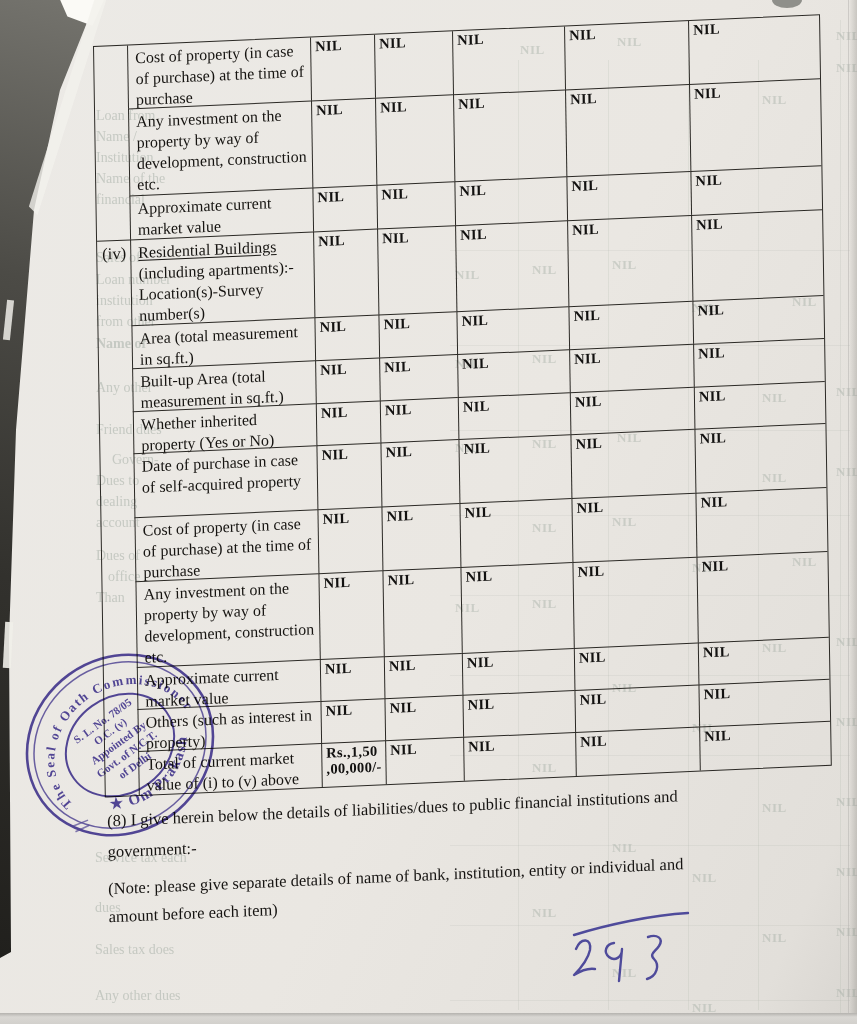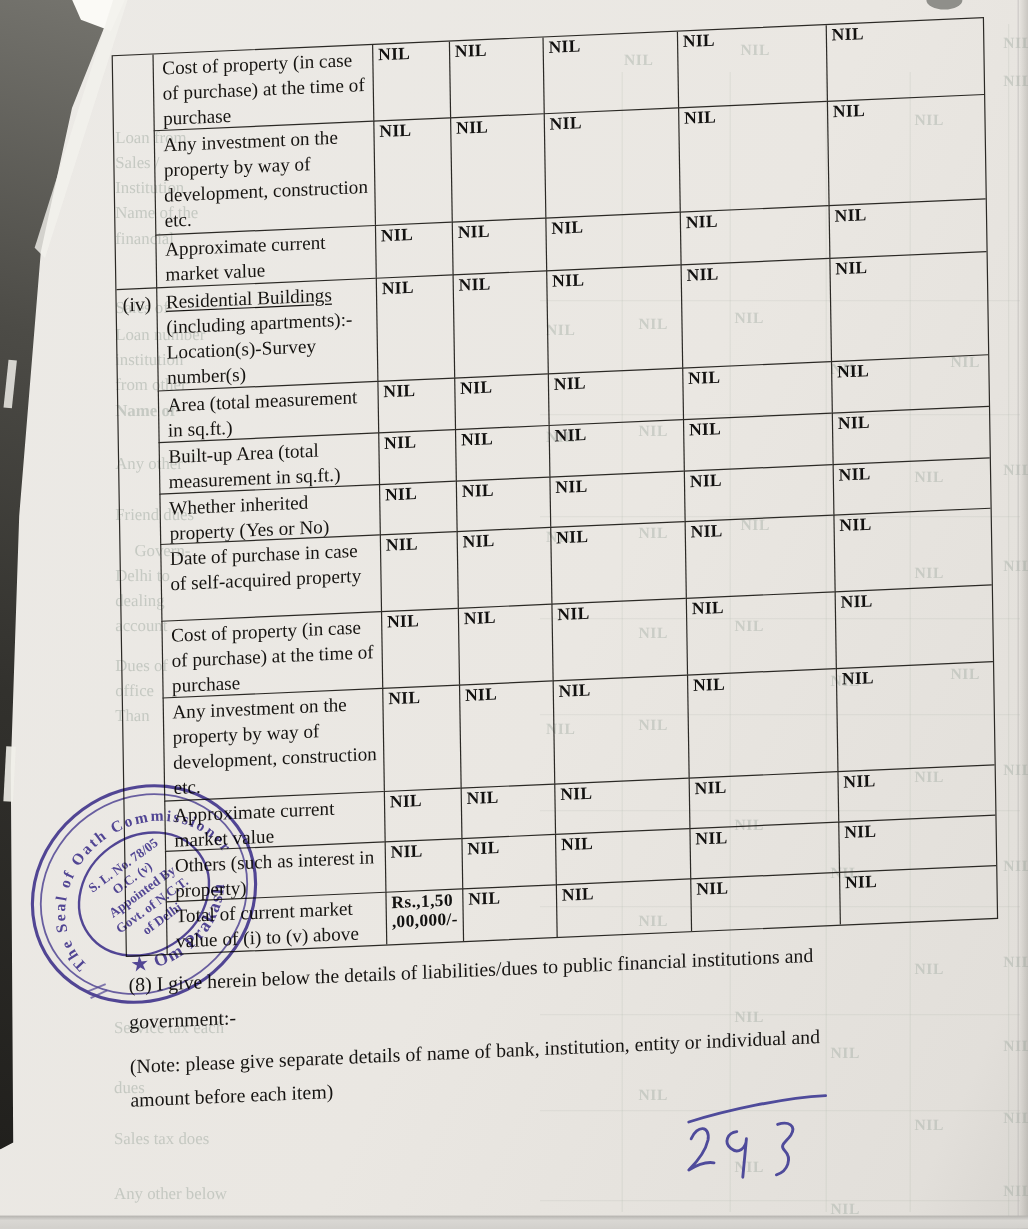--- a/index.html
+++ b/index.html
@@ -59,42 +59,42 @@
       <div class="gline-h" style="left: 450px; top: 345px; width: 400px;"></div>
       <div class="gline-h" style="left: 450px; top: 430px; width: 400px;"></div>
       <div class="gline-h" style="left: 450px; top: 515px; width: 400px;"></div>
       <div class="gline-h" style="left: 450px; top: 595px; width: 400px;"></div>
       <div class="gline-h" style="left: 450px; top: 675px; width: 400px;"></div>
       <div class="gline-h" style="left: 450px; top: 755px; width: 400px;"></div>
       <div class="gline-h" style="left: 450px; top: 845px; width: 400px;"></div>
       <div class="gline-h" style="left: 450px; top: 925px; width: 400px;"></div>
       <div class="gline-h" style="left: 450px; top: 1000px; width: 400px;"></div>
       <span class="gword" style="left: 96px; top: 108px;">Loan from</span>
-      <span class="gword" style="left: 96px; top: 129px;">Sales /</span>
+      <span class="gword" style="left: 96px; top: 129px;">Name /</span>
       <span class="gword" style="left: 96px; top: 150px;">Institution</span>
       <span class="gword" style="left: 96px; top: 171px;">Name of the</span>
       <span class="gword" style="left: 96px; top: 192px;">financial</span>
       <span class="gword" style="left: 96px; top: 250px;">Sales of</span>
       <span class="gword" style="left: 96px; top: 272px;">Loan number</span>
       <span class="gword" style="left: 96px; top: 293px;">institution</span>
       <span class="gword" style="left: 96px; top: 314px;">from other</span>
       <span class="gword" style="left: 96px; top: 336px; font-weight: bold;">Name of</span>
       <span class="gword" style="left: 96px; top: 380px;">Any other</span>
       <span class="gword" style="left: 96px; top: 422px;">Friend dues</span>
       <span class="gword" style="left: 112px; top: 452px;">Govern-</span>
-      <span class="gword" style="left: 96px; top: 473px;">Delhi to</span>
+      <span class="gword" style="left: 96px; top: 473px;">Dues to</span>
       <span class="gword" style="left: 96px; top: 494px;">dealing</span>
       <span class="gword" style="left: 96px; top: 515px;">account</span>
       <span class="gword" style="left: 96px; top: 548px;">Dues of</span>
-      <span class="gword" style="left: 96px; top: 569px;">office</span>
+      <span class="gword" style="left: 108px; top: 569px;">office</span>
       <span class="gword" style="left: 96px; top: 590px;">Than</span>
       <span class="gword" style="left: 95px; top: 850px;">Service tax each</span>
       <span class="gword" style="left: 95px; top: 900px;">dues</span>
       <span class="gword" style="left: 95px; top: 942px;">Sales tax  does</span>
-      <span class="gword" style="left: 95px; top: 988px;">Any other below</span>
+      <span class="gword" style="left: 95px; top: 988px;">Any other dues</span>
       <span class="gnil" style="left: 520px; top: 42px;">NIL</span>
       <span class="gnil" style="left: 617px; top: 34px;">NIL</span>
       <span class="gnil" style="left: 762px; top: 92px;">NIL</span>
       <span class="gnil" style="left: 836px; top: 28px;">NIL</span>
       <span class="gnil" style="left: 455px; top: 267px;">NIL</span>
       <span class="gnil" style="left: 532px; top: 262px;">NIL</span>
       <span class="gnil" style="left: 612px; top: 257px;">NIL</span>
       <span class="gnil" style="left: 836px; top: 60px;">NIL</span>
       <span class="gnil" style="left: 455px; top: 356px;">NIL</span>
       <span class="gnil" style="left: 532px; top: 351px;">NIL</span>

